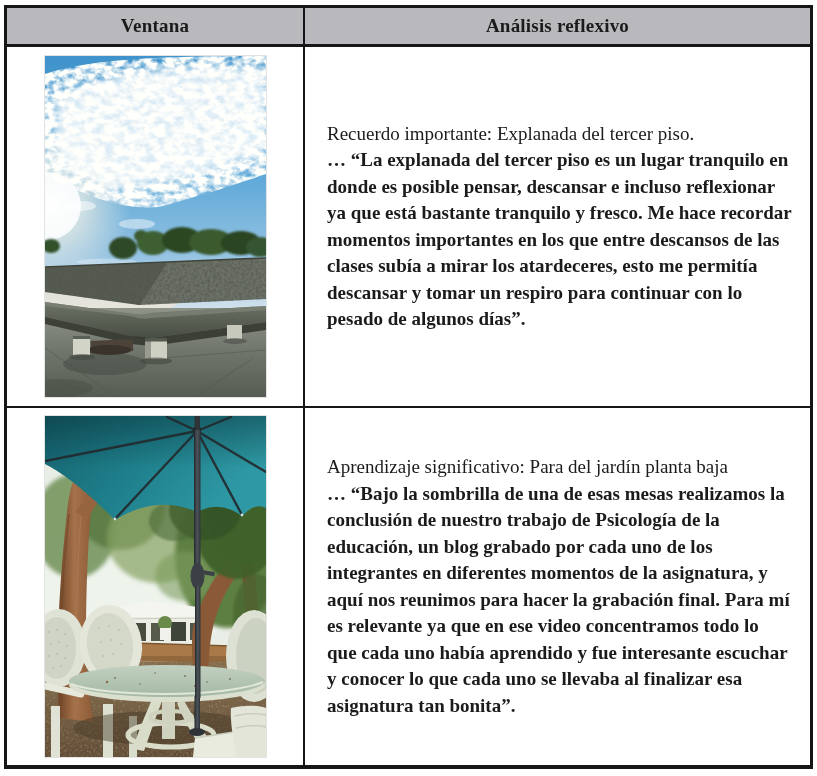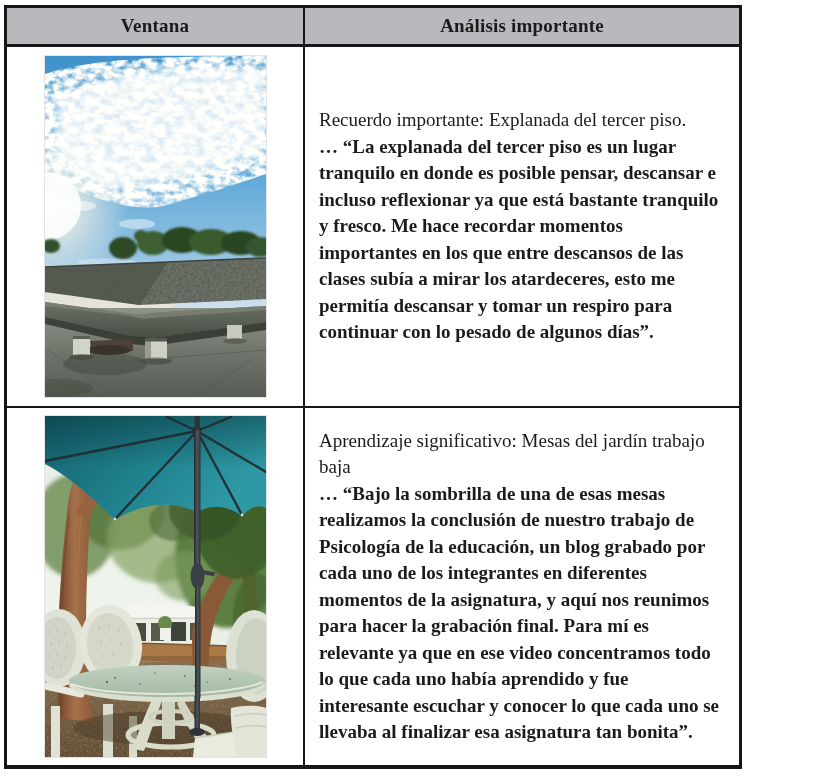--- a/index.html
+++ b/index.html
@@ -1,21 +1,21 @@
 <!DOCTYPE html>
 <html><head>
 <meta charset="utf-8">
 <style>
   * { box-sizing: border-box; margin: 0; padding: 0; }
   html, body { width: 817px; height: 776px; background: #ffffff; overflow: hidden; }
   body { font-family: "Liberation Serif", "DejaVu Serif", serif; color: #1b1b1b; position: relative; }
 
   .doc-table {
     position: absolute; left: 4px; top: 5px;
-    width: 738px; height: 764px;
+    width: 809px; height: 764px;
     border: 3px solid #161616; border-bottom-width: 4px;
     display: grid;
     grid-template-columns: 298px 1fr;
     grid-template-rows: 39px 361px 1fr;
     background: #ffffff;
   }
 
   .hdr-cell {
     background: #b9b9bd;
     border-bottom: 3px solid #161616;
@@ -23,36 +23,36 @@
     font-weight: bold; font-size: 19px; letter-spacing: 0.2px;
   }
   .col-divider { border-right: 2px solid #161616; }
   .row-divider { border-bottom: 2px solid #161616; }
 
   .img-cell { display: flex; align-items: center; justify-content: center; }
   .photo { width: 221px; height: 341px; display: block; outline: 1px solid #e3e3e3; }
 
   .txt-cell {
     display: flex; flex-direction: column; justify-content: center;
-    padding: 0 18px 0 14px;
+    padding: 0 18px 0 22px;
     font-size: 19px; line-height: 26.5px;
   }
   .analysis-title { white-space: pre-wrap; }
   .analysis-quote { white-space: pre-wrap; font-weight: bold; }
 </style>
 </head>
 <body>
 
 <div class="doc-table">
 
   <div class="hdr-cell col-divider">
     <span>Ventana</span>
   </div>
   <div class="hdr-cell">
-    <span>Análisis importante</span>
+    <span>Análisis reflexivo</span>
   </div>
 
   <div class="img-cell col-divider row-divider">
     <svg class="photo" viewBox="0 0 221 341" preserveAspectRatio="none" xmlns="http://www.w3.org/2000/svg">
       <defs>
         <linearGradient id="p1sky" x1="0" y1="0" x2="0" y2="1">
           <stop offset="0" stop-color="#3f92cb"></stop>
           <stop offset="0.35" stop-color="#5ea8d8"></stop>
           <stop offset="0.58" stop-color="#93c2e2"></stop>
           <stop offset="0.72" stop-color="#c8ddec"></stop>
@@ -334,17 +334,17 @@
       <rect x="150" y="170" width="5.5" height="112" fill="url(#p2pole)"></rect>
 
       <path d="M150,322 L196,315 L205,341 L148,341 Z" fill="#e9ebdf"></path>
       <path d="M150,322 L196,315" stroke="#c8cdbb" stroke-width="1.5" fill="none"></path>
       <path d="M186,292 C200,289 212,289 221,292 L221,341 L192,341 C188,322 185,306 186,292 Z" fill="#e2e5d8"></path>
       <path d="M190,300 C202,297 212,297 221,299 M191,312 C203,309 213,309 221,311" stroke="#c6cbb9" stroke-width="1.4" fill="none"></path>
     </svg>
   </div>
 
   <div class="txt-cell">
-    <div class="analysis-title">Aprendizaje significativo: Mesas del jardín trabajo baja</div>
+    <div class="analysis-title">Aprendizaje significativo: Para del jardín planta baja</div>
     <div class="analysis-quote">… “Bajo la sombrilla de una de esas mesas realizamos la conclusión de nuestro trabajo de Psicología de la educación, un blog grabado por cada uno de los integrantes en diferentes momentos de la asignatura, y aquí nos reunimos para hacer la grabación final. Para mí es relevante ya que en ese video concentramos todo lo que cada uno había aprendido y fue interesante escuchar y conocer lo que cada uno se llevaba al finalizar esa asignatura tan bonita”.</div>
   </div>
 
 </div>
 
 </body></html>

